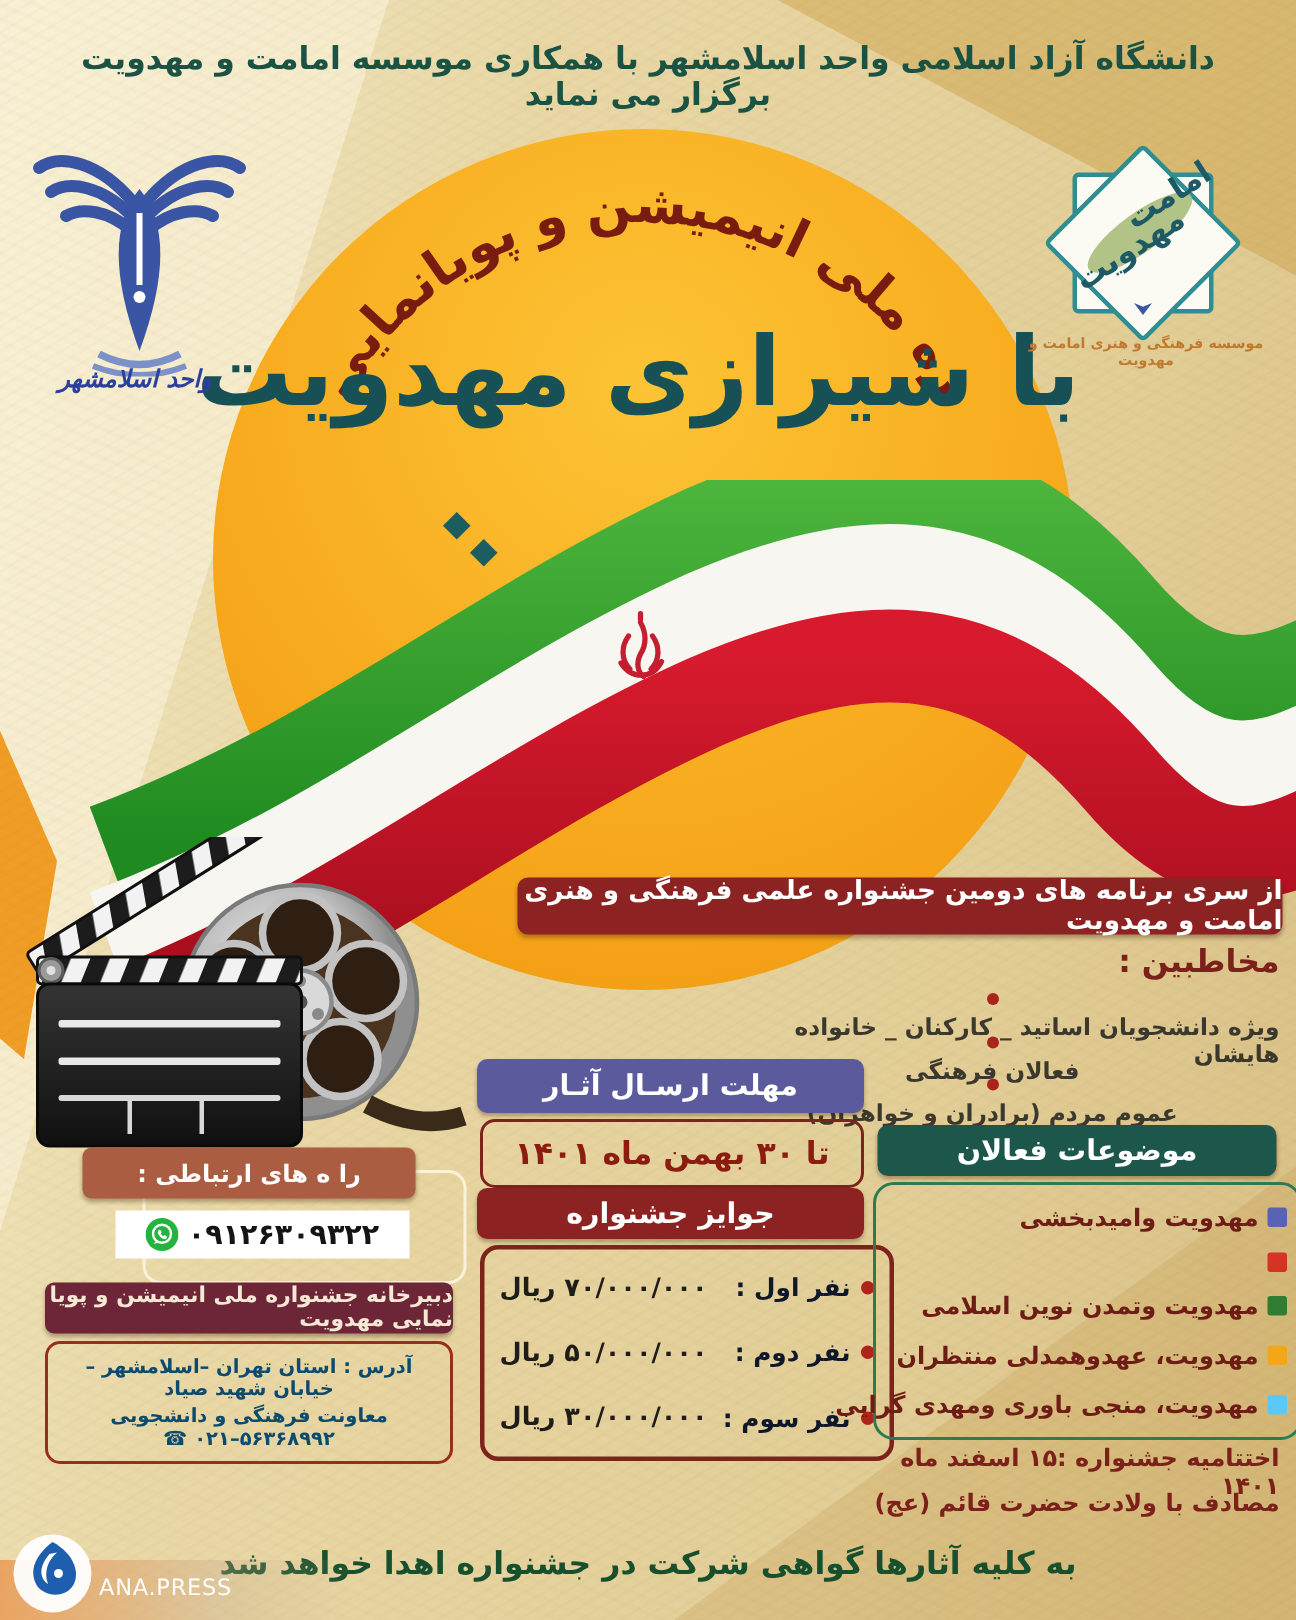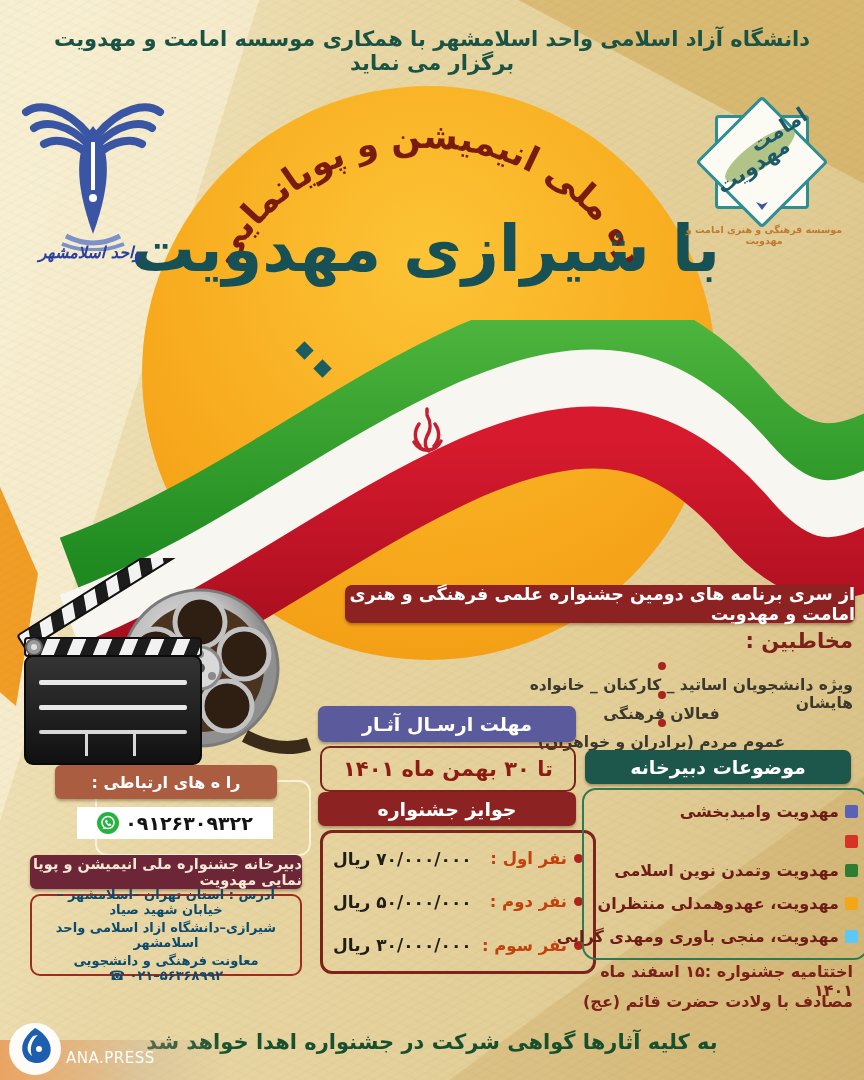--- a/index.html
+++ b/index.html
@@ -70,21 +70,21 @@
   .aud-dot{width:8px;height:8px;border-radius:50%;background:#a8241c;flex:0 0 auto;}
 
   .deadline-banner{left:318px;top:706px;width:258px;height:36px;background:#5a5a9c;font-size:19px;}
   .deadline-box{position:absolute;left:320px;top:746px;width:252px;height:42px;border:2px solid #7c241c;
     border-radius:10px;display:flex;align-items:center;justify-content:center;
     font-size:21px;font-weight:bold;color:#8c1c10;}
   .prizes-banner{left:318px;top:792px;width:258px;height:34px;background:#8c2322;font-size:19px;}
   .prizes-box{position:absolute;left:320px;top:830px;width:250px;height:130px;border:3px solid #7c241c;
     border-radius:12px;display:flex;flex-direction:column;justify-content:space-around;padding:4px 10px;}
   .prize-row{display:flex;direction:rtl;align-items:center;gap:7px;font-weight:bold;}
-  .prize-label{font-size:16.5px;color:#c2410c;}
+  .prize-label{font-size:16.5px;color:#0f172a;}
   .prize-amount{font-size:17px;color:#1f1d18;margin-inline-start:auto;}
   .prize-dot{width:9px;height:9px;border-radius:50%;background:#ae231a;flex:0 0 auto;}
 
   .topics-banner{left:585px;top:750px;width:266px;height:34px;background:#1d564b;font-size:19px;}
   .topics-box{position:absolute;left:582px;top:788px;width:266px;height:158px;border:2.5px solid #2e7a52;
     border-radius:14px;display:flex;flex-direction:column;justify-content:space-around;padding:5px 8px;}
   .topic-row{display:flex;direction:rtl;align-items:center;gap:6px;
     font-size:16px;font-weight:bold;color:#6d1c16;white-space:nowrap;}
   .topic-sq{width:13px;height:13px;border-radius:2px;flex:0 0 auto;}
 
@@ -285,21 +285,21 @@
       <span class="prize-label fa">نفر دوم :</span>
       <span class="prize-amount fa">۵۰/۰۰۰/۰۰۰ ریال</span>
     </div>
     <div class="prize-row">
       <span class="prize-dot"></span>
       <span class="prize-label fa">نفر سوم :</span>
       <span class="prize-amount fa">۳۰/۰۰۰/۰۰۰ ریال</span>
     </div>
   </div>
 
-  <div class="banner topics-banner fa">موضوعات دبیرخانه</div>
+  <div class="banner topics-banner fa">موضوعات فعالان</div>
   <div class="topics-box">
     <div class="topic-row">
       <span class="topic-sq" style="background-color: rgb(90, 98, 181);"></span>
       <span class="fa">مهدویت وامیدبخشی</span>
     </div>
     <div class="topic-row">
       <span class="topic-sq" style="background-color: rgb(214, 50, 38);"></span>
     </div>
     <div class="topic-row">
       <span class="topic-sq" style="background-color: rgb(47, 125, 51);"></span>
@@ -326,21 +326,20 @@
       <circle cx="11" cy="10.5" r="6.8" fill="#fff"></circle>
       <polygon points="5.2,17.2 8.2,14.6 9.8,16.4" fill="#fff"></polygon>
       <circle cx="11" cy="10.5" r="5.2" fill="#24b33e"></circle>
       <path d="M8.7,8.1 c.4,-.4 1,-.3 1.3,.1 l.6,.8 c.2,.3 .2,.7 -.1,1 l-.4,.4 c.4,.7 1,1.3 1.7,1.7 l.4,-.4 c.3,-.3 .7,-.3 1,-.1 l.8,.6 c.4,.3 .5,.9 .1,1.3 c-.6,.6 -1.5,.8 -2.3,.4 c-1.5,-.7 -2.7,-1.9 -3.4,-3.4 c-.4,-.8 -.2,-1.7 .3,-2.4 z" fill="#fff"></path>
     </svg>
     <span class="phone-number fa">۰۹۱۲۶۳۰۹۳۲۲</span>
   </div>
   <div class="banner secretariat-banner fa">دبیرخانه جشنواره ملی انیمیشن و پویا نمایی مهدویت</div>
   <div class="address-box">
     <div class="fa">آدرس : استان تهران –اسلامشهر –خیابان شهید صیاد</div>
-    <div class="fa">شیرازی–دانشگاه ازاد اسلامی واحد اسلامشهر</div>
     <div class="fa">معاونت فرهنگی و دانشجویی ۵۶۳۶۸۹۹۲–۰۲۱ ☎</div>
   </div>
 
   <div class="footer-text fa">به کلیه آثارها گواهی شرکت در جشنواره اهدا خواهد شد</div>
 
   <div class="ana-bar"></div>
   <svg class="ana-logo" width="54" height="54" viewBox="0 0 54 54">
     <circle cx="27" cy="27" r="26" fill="#ffffff" opacity="0.95"></circle>
     <path d="M27,6 C14,16 12,26 16,34 C20,42 34,44 40,36 C46,28 42,14 27,6 Z" fill="#1d5fae"></path>
     <path d="M25,14 C18,22 18,30 24,34 C21,26 24,18 30,13 Z" fill="#ffffff"></path>

